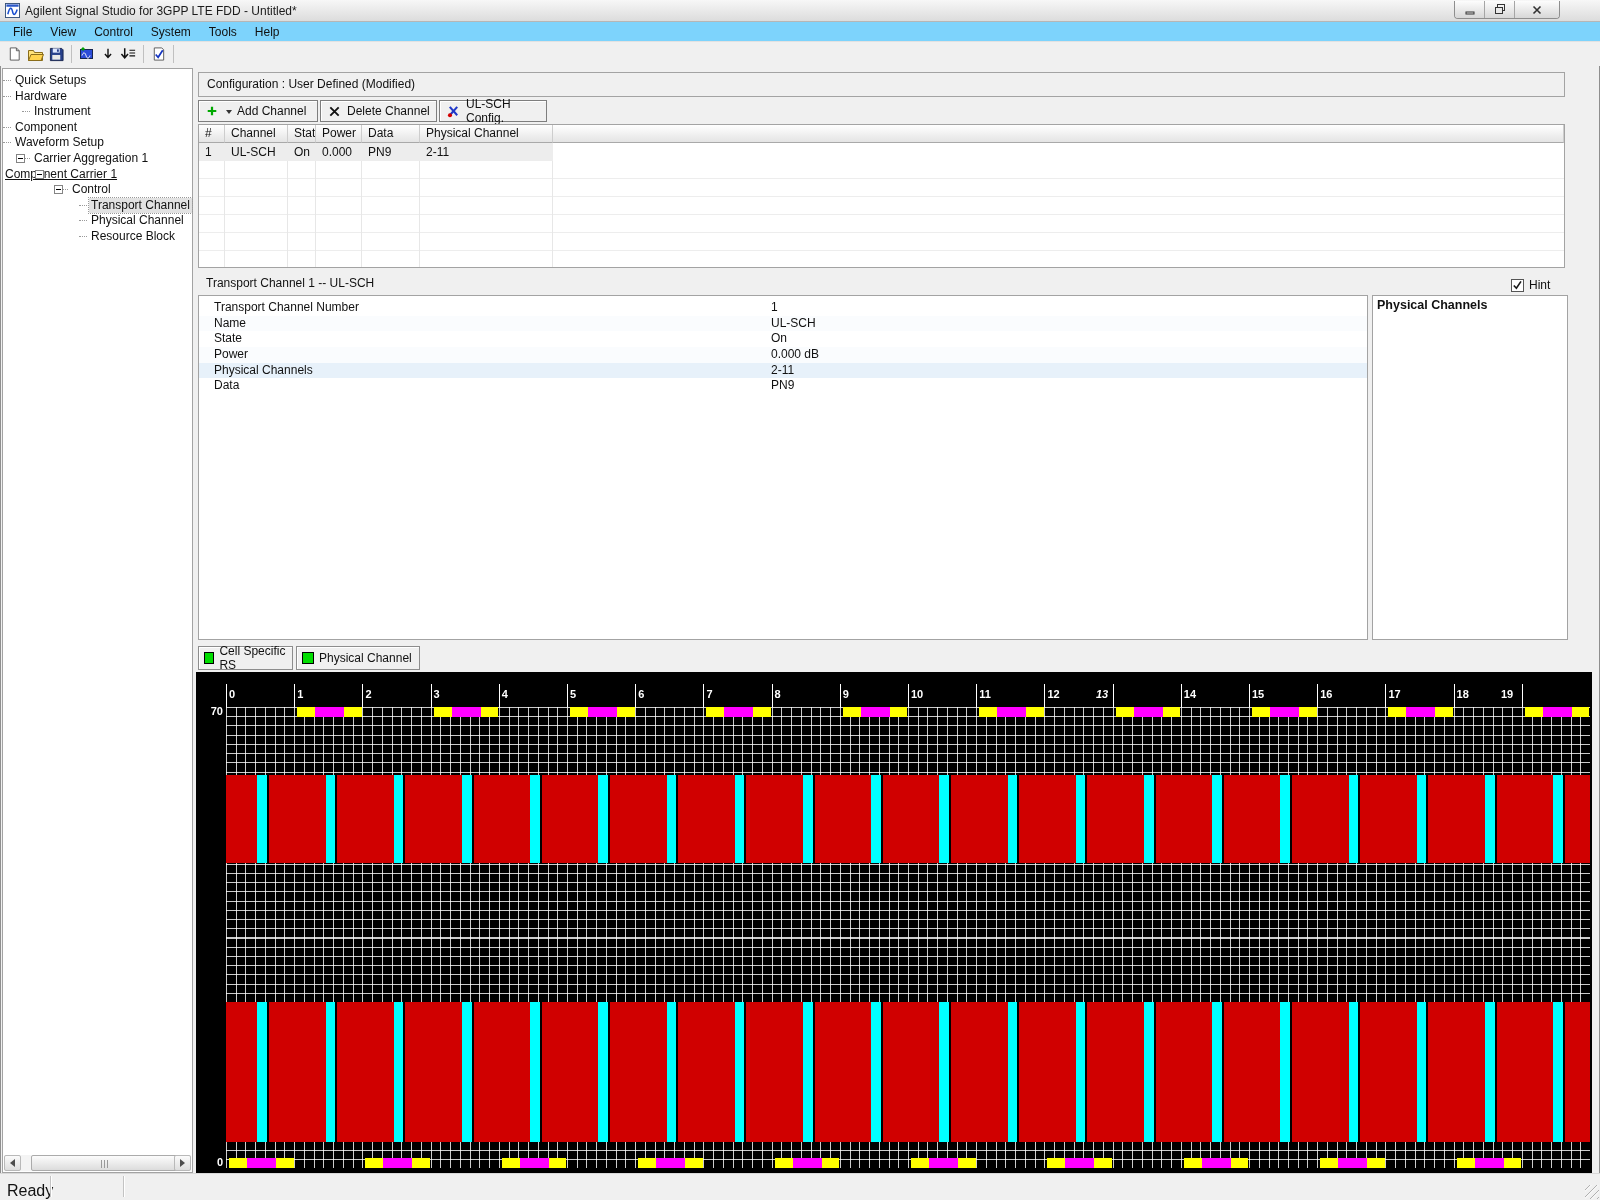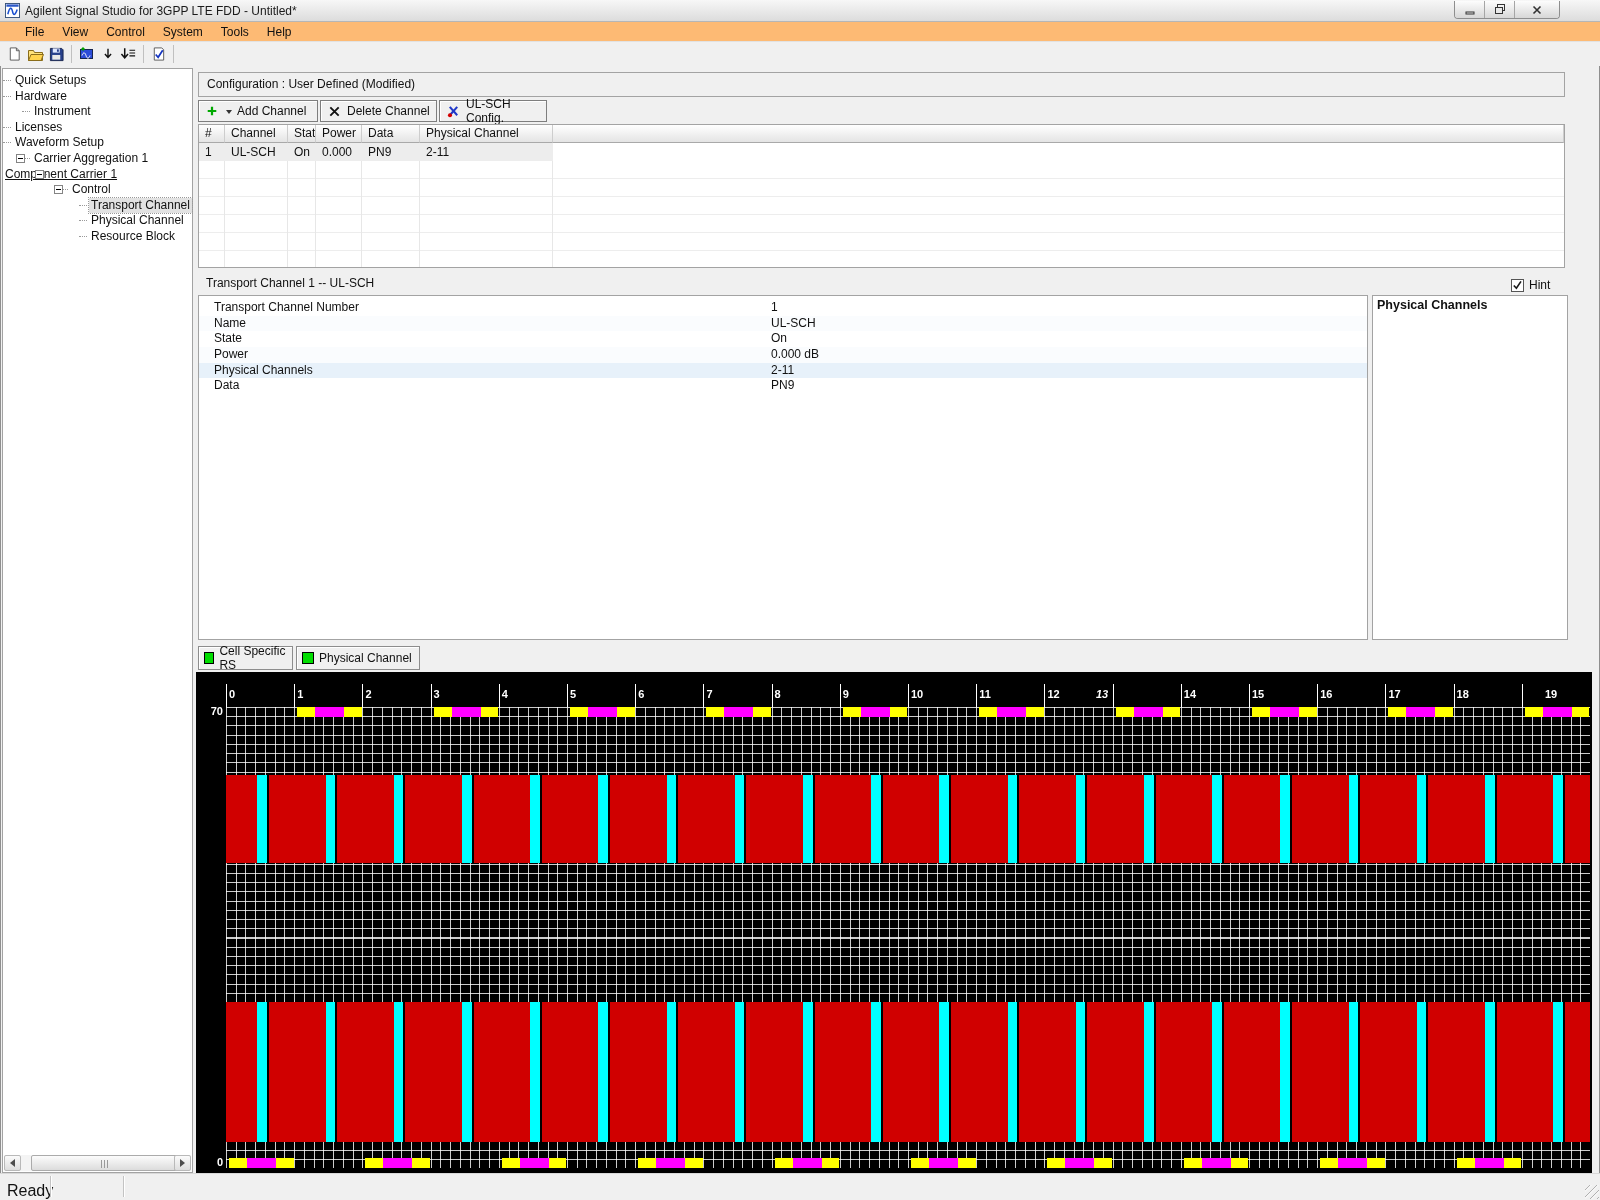--- a/index.html
+++ b/index.html
@@ -13,22 +13,22 @@
   #titlebar { position:absolute; left:0; top:0; width:100%; height:22px;
     background:linear-gradient(#f7f7f7,#dcdcdc); border-bottom:1px solid #b6b6b6; }
   #title-icon { position:absolute; left:5px; top:3px; width:15px; height:15px; }
   #title-text { position:absolute; left:25px; top:0; line-height:22px; color:#1a1a1a; }
   #winbtns { position:absolute; right:40px; top:1px; display:flex; border:1px solid #8e8e8e;
     border-top:none; border-radius:0 0 4px 4px; overflow:hidden; background:#e9e9e9; }
   .winbtn { width:30px; height:17px; background:linear-gradient(#fdfdfd,#d7d7d7);
     border-right:1px solid #a5a5a5; display:flex; align-items:center; justify-content:center; }
   .winbtn:last-child { border-right:none; width:44px; }
   
-  #menubar { position:absolute; left:0; top:22px; width:100%; height:20px; background:#fdba74;
-    border-bottom:1px solid #e2e2e2; padding-left:16px; display:flex; }
+  #menubar { position:absolute; left:0; top:22px; width:100%; height:20px; background:#7dd3fc;
+    border-bottom:1px solid #e2e2e2; padding-left:4px; display:flex; }
   .menu-item { padding:0 9px; line-height:20px; }
   #toolbar { position:absolute; left:0; top:42px; width:100%; height:24px; background:#f0f0f0;
     display:flex; align-items:center; padding-left:4px; }
   .tool { width:21px; height:20px; display:flex; align-items:center; justify-content:center; }
   .tsep { width:1px; height:18px; background:#c0c0c0; margin:0 4px; }
   
   #tree-panel { position:absolute; left:2px; top:68px; width:191px; height:1105px;
     background:#fff; border:1px solid #a3a3a3; }
   .tree-row { position:relative; height:15.6px; line-height:15.6px; white-space:nowrap; }
   .tree-label { display:inline-block; padding:0 2px; }
@@ -201,21 +201,21 @@
         </svg>
     </span>
     <span class="tsep"></span>
   </div>
 
   <div id="tree-panel">
     <div id="tree-rows" style="padding-top:4px;">
         <div class="tree-row"><span class="stub" style="left: 0px;"></span><span class="tree-label" style="margin-left: 10px;">Quick Setups</span></div>
         <div class="tree-row"><span class="stub" style="left: 0px;"></span><span class="tree-label" style="margin-left: 10px;">Hardware</span></div>
         <div class="tree-row"><span class="stub" style="left: 19px;"></span><span class="tree-label" style="margin-left: 29px;">Instrument</span></div>
-        <div class="tree-row"><span class="stub" style="left: 0px;"></span><span class="tree-label" style="margin-left: 10px;">Licenses</span></div>
+        <div class="tree-row"><span class="stub" style="left: 0px;"></span><span class="tree-label" style="margin-left: 10px;">Component</span></div>
         <div class="tree-row"><span class="stub" style="left: 0px;"></span><span class="tree-label" style="margin-left: 10px;">Waveform Setup</span></div>
         <div class="tree-row"><span class="stub" style="left: 19px;"></span><span class="expander" style="left: 13px;"></span><span class="tree-label" style="margin-left: 29px;">Carrier Aggregation 1</span></div>
         <div class="tree-row"><span class="stub" style="left: 38px;"></span><span class="expander" style="left: 32px;"></span><span class="tree-label" style=" text-decoration: underline;">Component Carrier 1</span></div>
         <div class="tree-row"><span class="stub" style="left: 57px;"></span><span class="expander" style="left: 51px;"></span><span class="tree-label" style="margin-left: 67px;">Control</span></div>
         <div class="tree-row"><span class="stub" style="left: 76px;"></span><span class="tree-label sel" style="margin-left: 86px;">Transport Channel</span></div>
         <div class="tree-row"><span class="stub" style="left: 76px;"></span><span class="tree-label" style="margin-left: 86px;">Physical Channel</span></div>
         <div class="tree-row"><span class="stub" style="left: 76px;"></span><span class="tree-label" style="margin-left: 86px;">Resource Block</span></div>
       </div>
     <div id="tree-hscroll">
       <div class="sb-btn left">
@@ -353,21 +353,21 @@
         <div class="slot-label" style="left: 987.8px;">14</div>
         <div class="tick" style="left: 1053px;"></div>
         <div class="slot-label" style="left: 1056px;">15</div>
         <div class="tick" style="left: 1121.2px;"></div>
         <div class="slot-label" style="left: 1124.2px;">16</div>
         <div class="tick" style="left: 1189.4px;"></div>
         <div class="slot-label" style="left: 1192.4px;">17</div>
         <div class="tick" style="left: 1257.6px;"></div>
         <div class="slot-label" style="left: 1260.6px;">18</div>
         <div class="tick" style="left: 1325.8px;"></div>
-        <div class="slot-label" style="left: 1349px;">19</div>
+        <div class="slot-label" style="left: 1305px;">19</div>
       </div>
     <div class="axis-label" style="top:33px;">70</div>
     <div class="axis-label" style="top:484px;">0</div>
     <div id="grid-area">
         <div class="band" style="top: 68px; height: 88px; background: repeating-linear-gradient(to right, rgb(208, 0, 0) 0px, rgb(208, 0, 0) 31.37px, rgb(0, 255, 255) 31.37px, rgb(0, 255, 255) 40.92px, rgb(0, 0, 0) 40.92px, rgb(0, 0, 0) 42.97px, rgb(208, 0, 0) 42.97px, rgb(208, 0, 0) 68.2px);"></div>
         <div class="band" style="top: 295px; height: 140px; background: repeating-linear-gradient(to right, rgb(208, 0, 0) 0px, rgb(208, 0, 0) 31.37px, rgb(0, 255, 255) 31.37px, rgb(0, 255, 255) 40.92px, rgb(0, 0, 0) 40.92px, rgb(0, 0, 0) 42.97px, rgb(208, 0, 0) 42.97px, rgb(208, 0, 0) 68.2px);"></div>
         <div class="marker-row" style="top: 0px;">
           <div class="marker" style="left: 71.2px; width: 64.7px; background: linear-gradient(to right, rgb(255, 255, 0) 0px, rgb(255, 255, 0) 28%, rgb(255, 0, 255) 28%, rgb(255, 0, 255) 73%, rgb(255, 255, 0) 73%, rgb(255, 255, 0) 100%);"></div>
           <div class="marker" style="left: 207.6px; width: 64.7px; background: linear-gradient(to right, rgb(255, 255, 0) 0px, rgb(255, 255, 0) 28%, rgb(255, 0, 255) 28%, rgb(255, 0, 255) 73%, rgb(255, 255, 0) 73%, rgb(255, 255, 0) 100%);"></div>
           <div class="marker" style="left: 344px; width: 64.7px; background: linear-gradient(to right, rgb(255, 255, 0) 0px, rgb(255, 255, 0) 28%, rgb(255, 0, 255) 28%, rgb(255, 0, 255) 73%, rgb(255, 255, 0) 73%, rgb(255, 255, 0) 100%);"></div>

